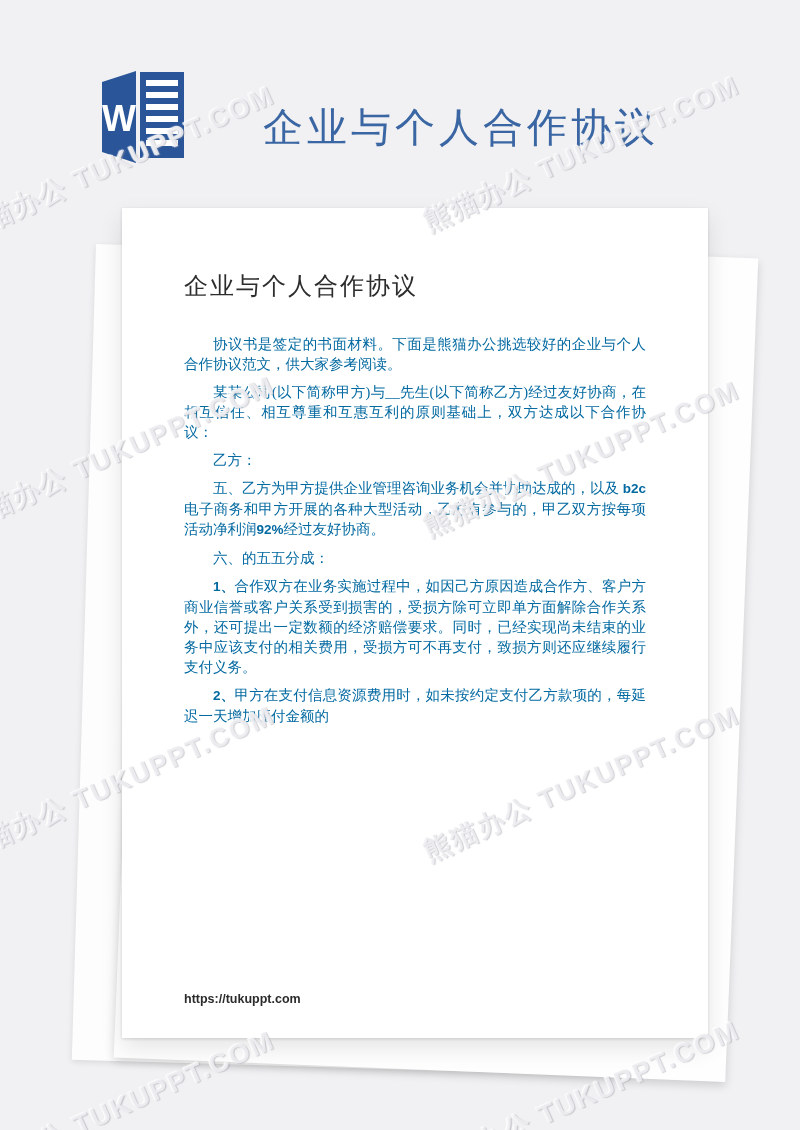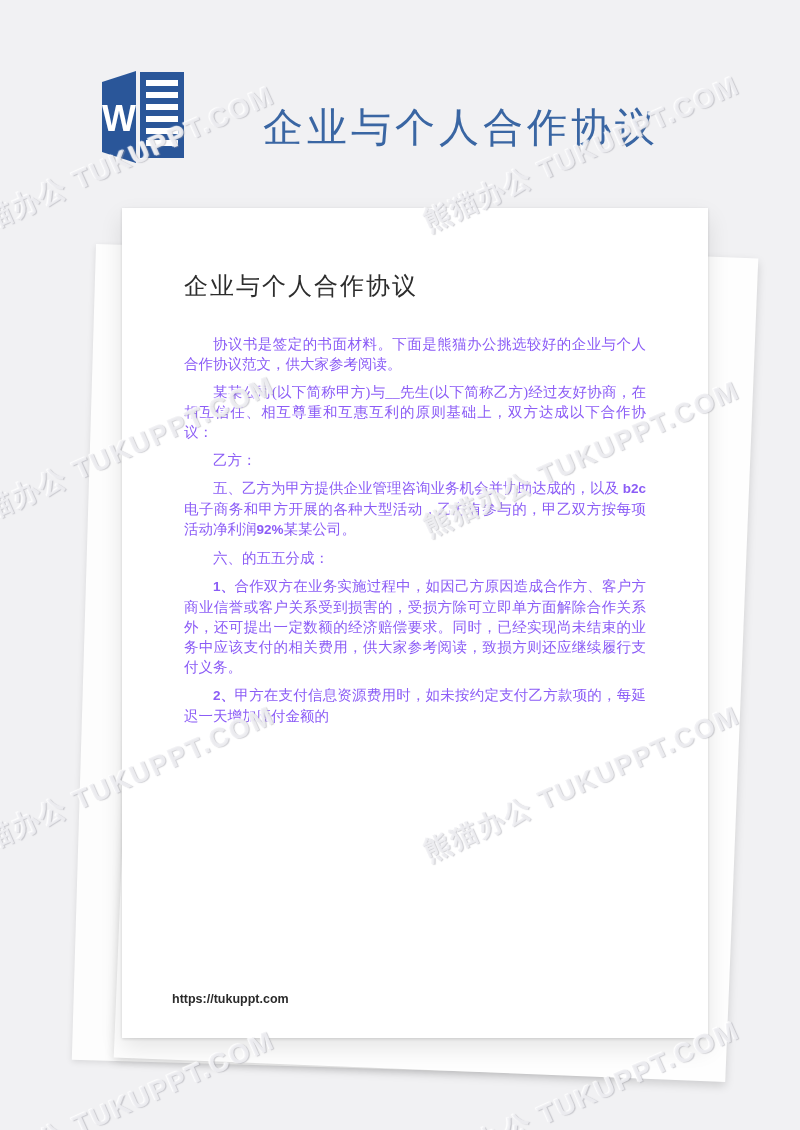--- a/index.html
+++ b/index.html
@@ -48,30 +48,30 @@
 
   
   .doc-title {
     position: absolute; left: 62px; top: 62px;
     font-size: 24px; font-weight: 400; letter-spacing: 2px;
     color: #2d2d2d; white-space: nowrap;
   }
   .doc-body {
     position: absolute; left: 62px; right: 62px; top: 126px; bottom: 42px;
     overflow: hidden;
-    font-size: 14.5px; line-height: 20px; color: #8b5cf6;
+    font-size: 14.5px; line-height: 20px; color: #0369a1;
     text-align: justify;
   }
   .doc-body p { text-indent: 2em; margin: 0 0 8px 0; }
   .doc-body b {
     font-family: "Liberation Sans", "DejaVu Sans", sans-serif;
     font-weight: 700; font-size: 13.5px;
   }
   .doc-footer {
-    position: absolute; left: 50px; bottom: 32px;
+    position: absolute; left: 62px; bottom: 32px;
     font-family: "Liberation Sans", "DejaVu Sans", sans-serif;
     font-size: 12.5px; font-weight: 700; color: #2b2b2b;
     text-decoration: none;
   }
 
   
   .wm-layer { position: absolute; inset: 0; z-index: 10; pointer-events: none; }
   .wm {
     position: absolute; white-space: nowrap;
     font-family: "Liberation Sans", "DejaVu Sans", sans-serif;
@@ -115,23 +115,23 @@
 
 <div class="sheet sheet-left"></div>
 <div class="sheet sheet-bottom"></div>
 
 <div class="sheet sheet-main">
   <div class="doc-title">企业与个人合作协议</div>
   <div class="doc-body">
       <p><span>协议书是签定的书面材料。下面是熊猫办公挑选较好的企业与个人合作协议范文，供大家参考阅读。</span></p>
       <p><span>某某公司(以下简称甲方)与__先生(以下简称乙方)经过友好协商，在相互信任、相互尊重和互惠互利的原则基础上，双方达成以下合作协议：</span></p>
       <p><span>乙方：</span></p>
-      <p><span>五、乙方为甲方提供企业管理咨询业务机会并协助达成的，以及 </span><b>b2c</b><span> 电子商务和甲方开展的各种大型活动，乙方有参与的，甲乙双方按每项活动净利润</span><b>92%</b><span>某某公司。</span></p>
+      <p><span>五、乙方为甲方提供企业管理咨询业务机会并协助达成的，以及 </span><b>b2c</b><span> 电子商务和甲方开展的各种大型活动，乙方有参与的，甲乙双方按每项活动净利润</span><b>92%</b><span>经过友好协商。</span></p>
       <p><span>六、的五五分成：</span></p>
-      <p><b>1、</b><span>合作双方在业务实施过程中，如因己方原因造成合作方、客户方商业信誉或客户关系受到损害的，受损方除可立即单方面解除合作关系外，还可提出一定数额的经济赔偿要求。同时，已经实现尚未结束的业务中应该支付的相关费用，供大家参考阅读，致损方则还应继续履行支付义务。</span></p>
+      <p><b>1、</b><span>合作双方在业务实施过程中，如因己方原因造成合作方、客户方商业信誉或客户关系受到损害的，受损方除可立即单方面解除合作关系外，还可提出一定数额的经济赔偿要求。同时，已经实现尚未结束的业务中应该支付的相关费用，受损方可不再支付，致损方则还应继续履行支付义务。</span></p>
       <p><b>2、</b><span>甲方在支付信息资源费用时，如未按约定支付乙方款项的，每延迟一天增加应付金额的</span></p>
     </div>
   <a class="doc-footer" href="#">https://tukuppt.com</a>
 </div>
 
 <div class="wm-layer">
   <span class="wm wm1">熊猫办公 TUKUPPT.COM</span>
   <span class="wm wm2">熊猫办公 TUKUPPT.COM</span>
   <span class="wm wm3">熊猫办公 TUKUPPT.COM</span>
   <span class="wm wm4">熊猫办公 TUKUPPT.COM</span>

